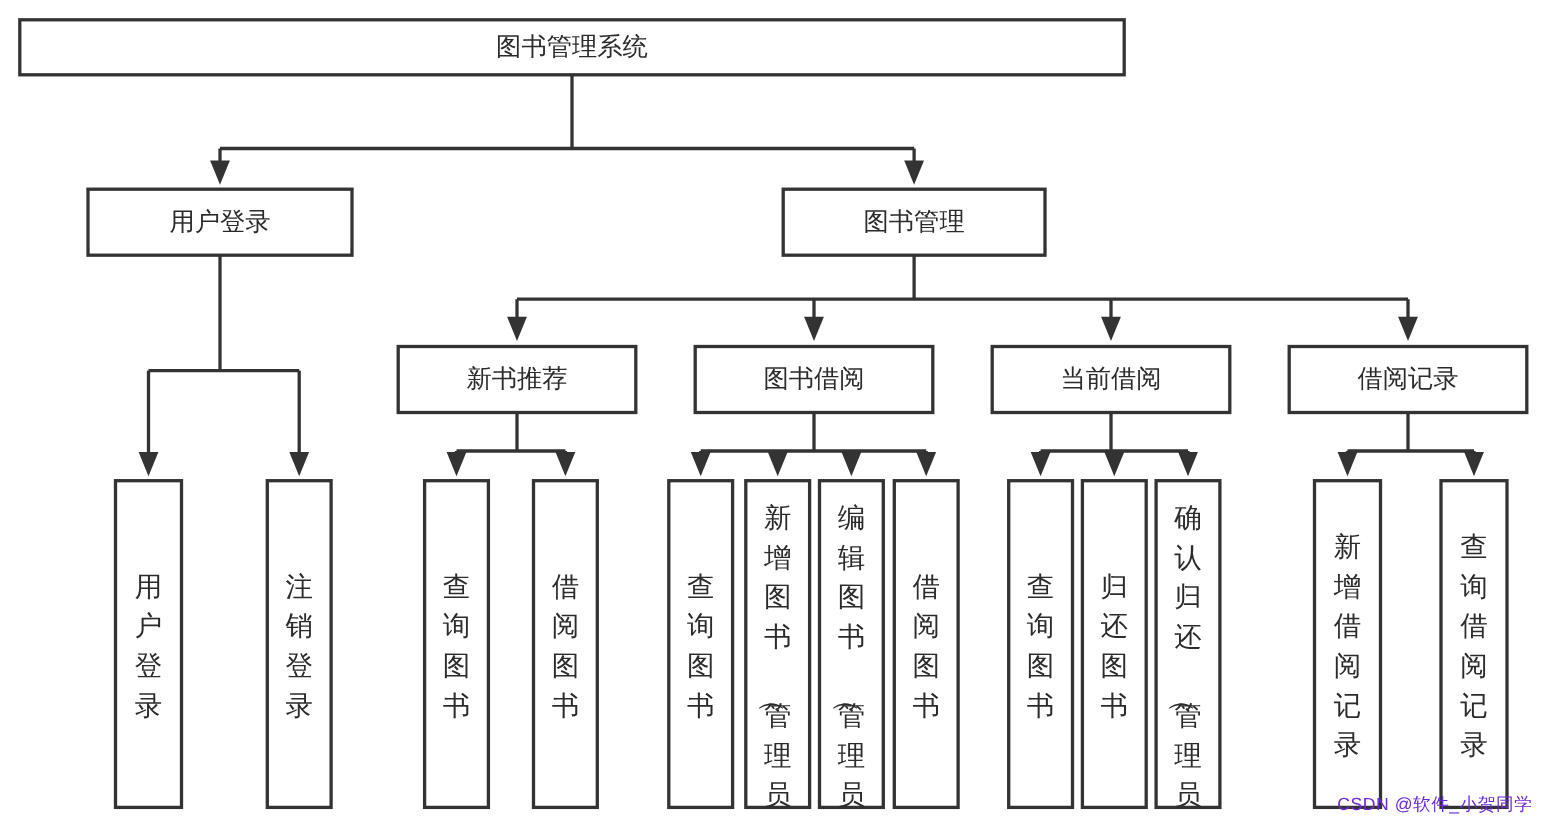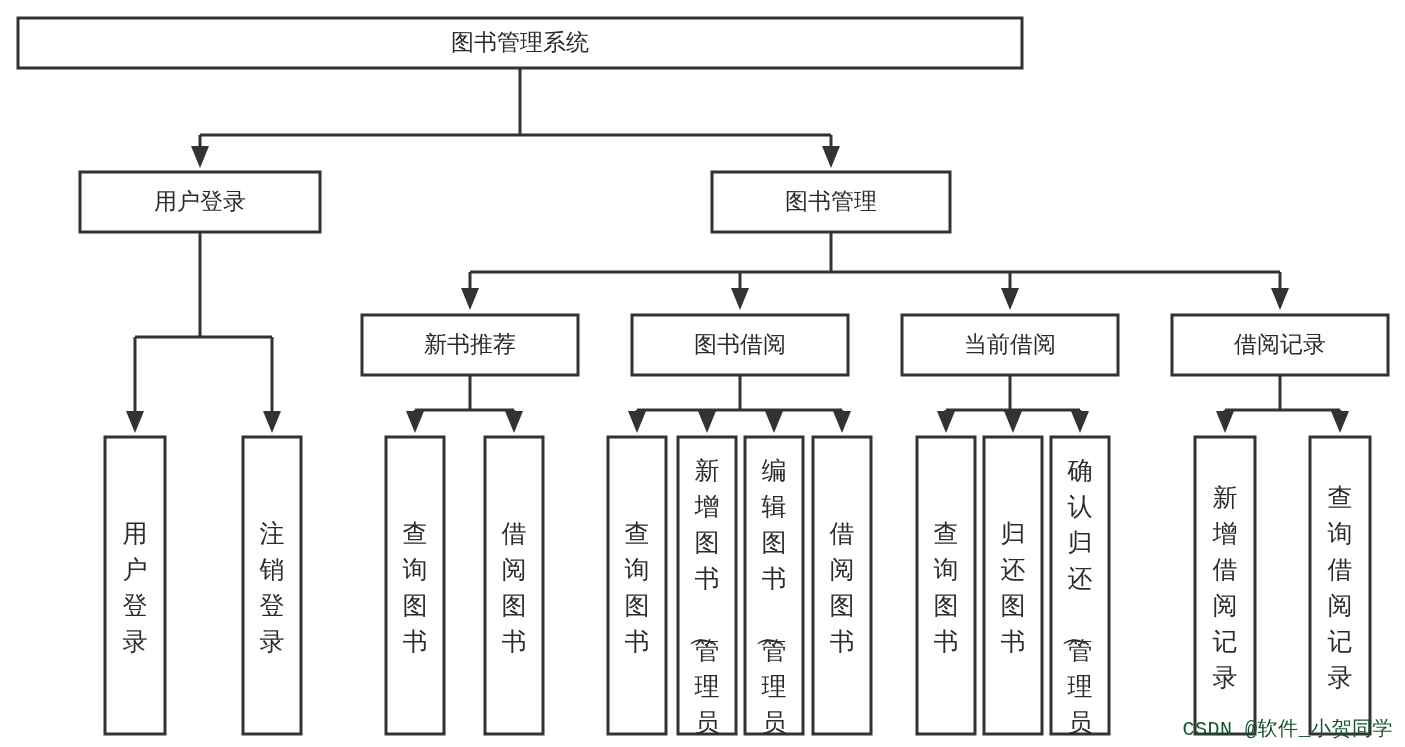--- a/index.html
+++ b/index.html
@@ -52,23 +52,23 @@
   .node-label-vertical {
     fill: #2b2b2b;
     font-family: "Liberation Sans", "DejaVu Sans", sans-serif;
     font-size: 25px;
     text-anchor: middle;
   }
   .watermark {
     position: absolute;
     right: 12px;
     bottom: 5px;
-    font-family: Liberation Mono, monospace;
-    font-size: 20px;
-    color: #14532d;
+    font-family: Liberation Sans, sans-serif;
+    font-size: 16px;
+    color: #6d28d9;
     letter-spacing: 0.5px;
     white-space: nowrap;
     pointer-events: none;
     user-select: none;
   }
 </style>
 </head>
 <body>
 
 <div id="diagram-root">

